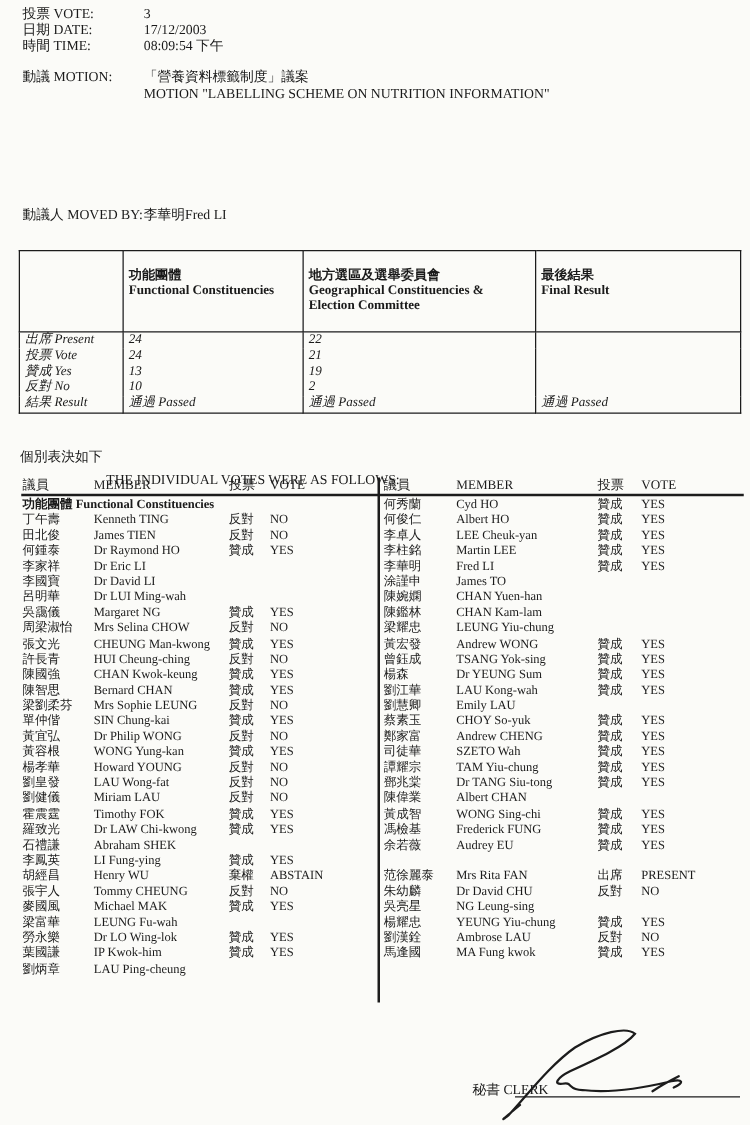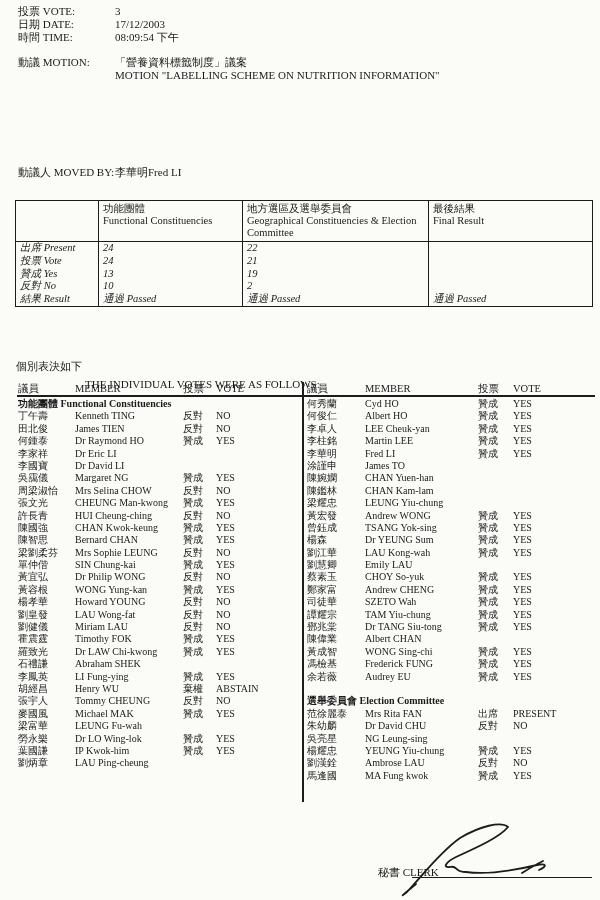--- a/index.html
+++ b/index.html
@@ -15,22 +15,22 @@
 
   
   table.summary{
     position:absolute;left:15px;top:200px;width:577px;
     border-collapse:collapse;table-layout:fixed;
     font-size:10.5px;line-height:12px;color:#1a1a1a;
   }
   table.summary,table.summary th,table.summary td{border:1.5px solid #1c1c1c;}
   table.summary td{border-top:none;border-bottom:none;}
   table.summary th{
-    font-weight:normal;text-align:left;vertical-align:top;
-    padding:2px 4px;height:34px;white-space:normal;
+    font-weight:bold;text-align:left;vertical-align:top;
+    padding:14px 4px;height:34px;white-space:normal;
   }
   table.summary td{padding:0 4px;height:12.8px;vertical-align:top;font-style:italic;}
   table.summary tr:last-child td{border-bottom:1.5px solid #1c1c1c;margin-top:40px;}
   td.indent{padding-left:28px;}
 
   
   .mhead{position:absolute;top:383px;display:flex;font-size:10.5px;line-height:12px;}
   .mhead span{display:block;}
   .rule{position:absolute;background:#1c1c1c;}
   .mcol{position:absolute;top:398px;font-size:10px;}
@@ -173,20 +173,26 @@
         <span class="mc mc2"></span>
         <span class="mc mc3"></span>
       </div>
       <div class="mrow">
         <span class="mc mc0">李國寶</span>
         <span class="mc mc1">Dr David LI</span>
         <span class="mc mc2"></span>
         <span class="mc mc3"></span>
       </div>
       <div class="mrow">
+        <span class="mc mc0">呂明華</span>
+        <span class="mc mc1">Dr LUI Ming-wah</span>
+        <span class="mc mc2"></span>
+        <span class="mc mc3"></span>
+      </div>
+      <div class="mrow">
         <span class="mc mc0">吳靄儀</span>
         <span class="mc mc1">Margaret NG</span>
         <span class="mc mc2">贊成</span>
         <span class="mc mc3">YES</span>
       </div>
       <div class="mrow">
         <span class="mc mc0">周梁淑怡</span>
         <span class="mc mc1">Mrs Selina CHOW</span>
         <span class="mc mc2">反對</span>
         <span class="mc mc3">NO</span>
@@ -457,21 +463,20 @@
         <span class="mc mc2">贊成</span>
         <span class="mc mc3">YES</span>
       </div>
       <div class="mrow">
         <span class="mc mc0">余若薇</span>
         <span class="mc mc1">Audrey EU</span>
         <span class="mc mc2">贊成</span>
         <span class="mc mc3">YES</span>
       </div>
       <div class="mrow gap"></div>
-      <div class="mrow section">選舉委員會 Election Committee</div>
       <div class="mrow">
         <span class="mc mc0">范徐麗泰</span>
         <span class="mc mc1">Mrs Rita FAN</span>
         <span class="mc mc2">出席</span>
         <span class="mc mc3">PRESENT</span>
       </div>
       <div class="mrow">
         <span class="mc mc0">朱幼麟</span>
         <span class="mc mc1">Dr David CHU</span>
         <span class="mc mc2">反對</span>

